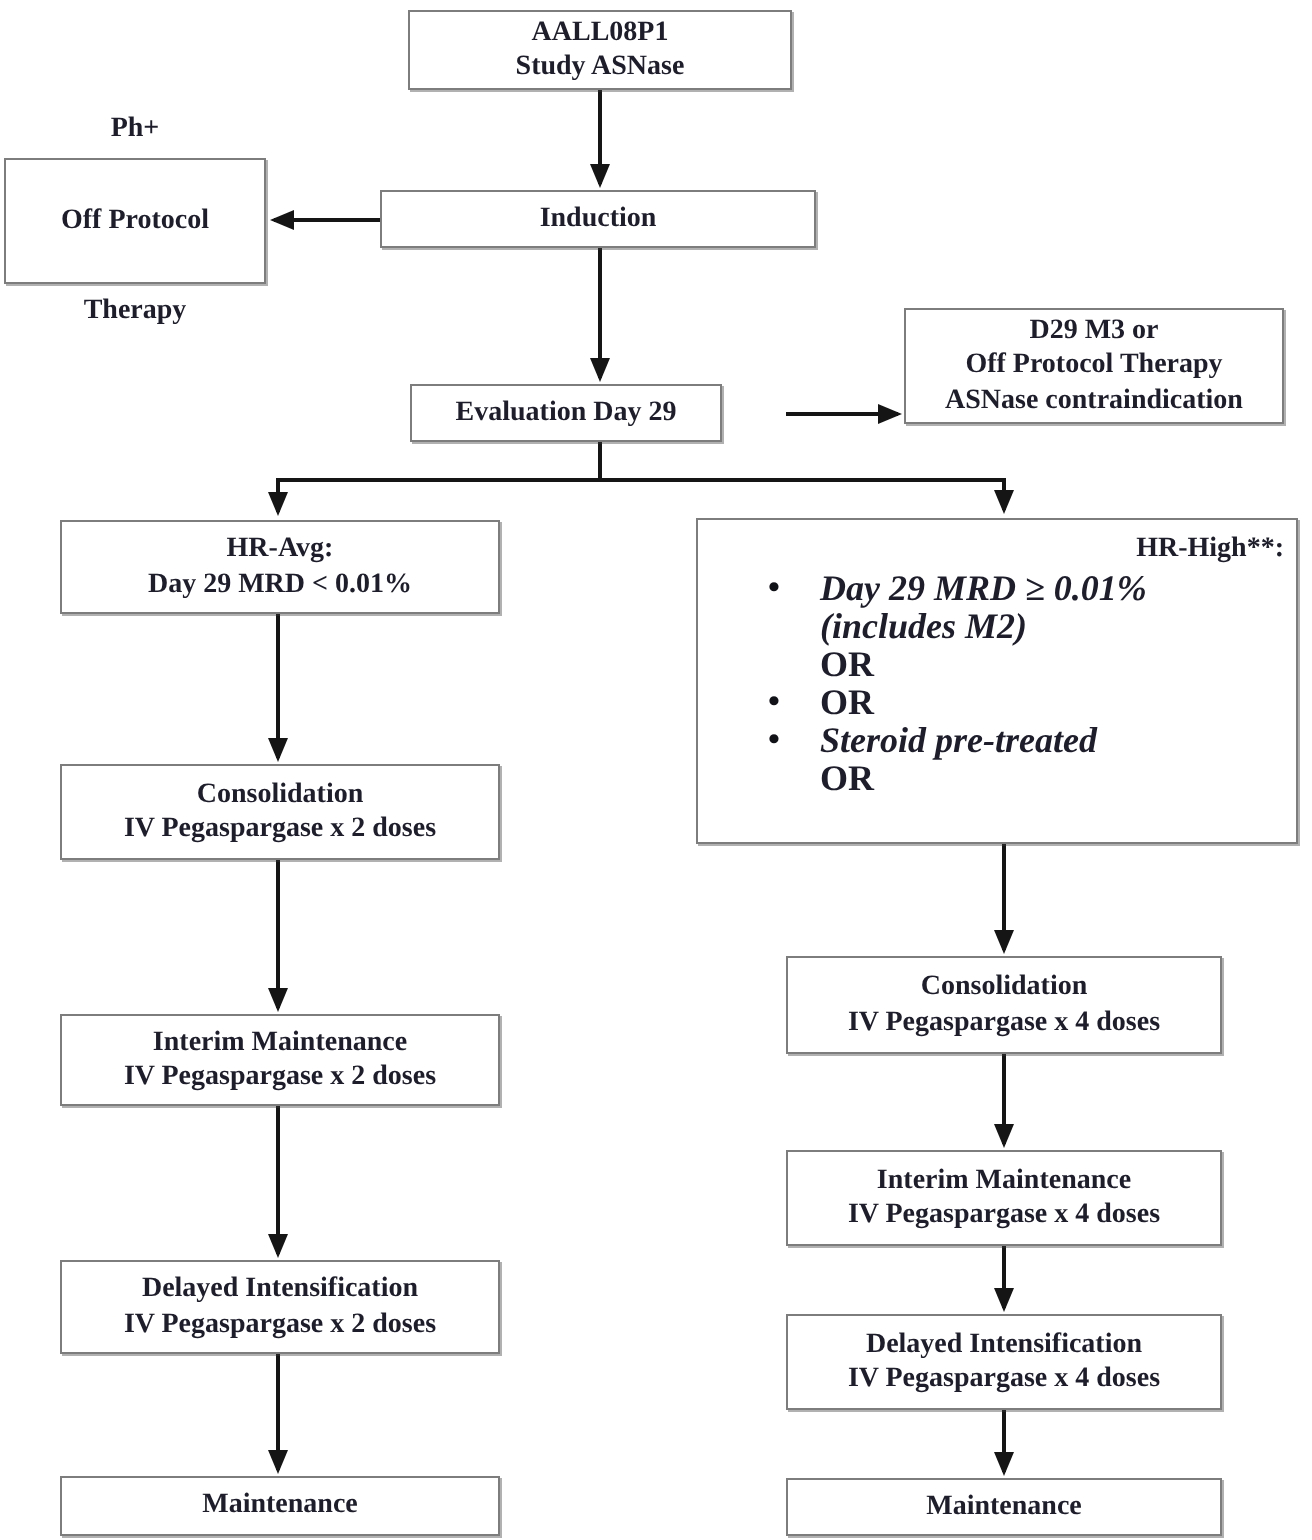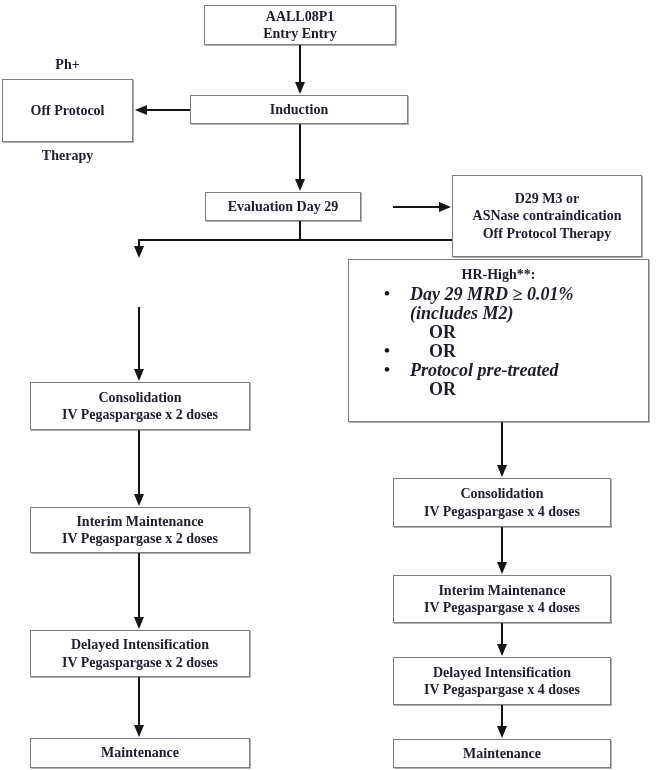--- a/index.html
+++ b/index.html
@@ -15,42 +15,42 @@
     border:1.5px solid #7d7d7d;box-shadow:1px 1px 0 rgba(60,60,60,0.4);
     display:flex;flex-direction:column;align-items:center;justify-content:center;
     text-align:center;font-weight:bold;font-size:14px;line-height:17.5px;
     color:#1d1d2b;padding:2px 4px;
   }
   
   .n-study   {left:204px;top:5px;  width:192px;height:40px;}
   .n-ph      {left:2px;  top:79px; width:131px;height:63px;gap:28px;}
   .n-induct  {left:190px;top:95px; width:218px;height:29px;}
   .n-eval    {left:205px;top:192px;width:156px;height:29px;}
-  .n-d29     {left:452px;top:175px;width:190px;height:82px;}
+  .n-d29     {left:452px;top:154px;width:190px;height:58px;}
   .n-hravg   {left:30px; top:260px;width:220px;height:47px;}
   .n-hrhigh  {left:348px;top:259px;width:301px;height:163px;
               align-items:stretch;justify-content:flex-start;text-align:left;padding:6px 6px 4px 6px;}
   .n-lconsol {left:30px; top:382px;width:220px;height:48px;}
   .n-linterim{left:30px; top:507px;width:220px;height:46px;}
   .n-ldelay  {left:30px; top:630px;width:220px;height:47px;}
   .n-lmaint  {left:30px; top:738px;width:220px;height:30px;}
   .n-rconsol {left:393px;top:478px;width:218px;height:49px;}
   .n-rinterim{left:393px;top:575px;width:218px;height:48px;}
   .n-rdelay  {left:393px;top:657px;width:218px;height:48px;}
   .n-rmaint  {left:393px;top:739px;width:218px;height:29px;}
 
   
-  .hr-header{text-align:center;font-size:14px;margin:0 0 1px 0;}
+  .hr-header{text-align:right;font-size:14px;margin:0 0 1px 0;}
   ul.hr-list{list-style:none;margin:0;padding:0 4px 0 55px;}
   ul.hr-list li{position:relative;font-style:italic;font-size:18px;line-height:19px;margin:0;}
   ul.hr-list li::before{
     content:"\2022";position:absolute;left:-26px;top:-1px;
     font-style:normal;font-size:17px;color:#111118;
   }
-  .or-line{font-style:normal;margin-left:19px;}
+  .or-line{font-style:normal;}
 </style>
 </head>
 <body>
 
 <div class="canvas">
 
   <svg class="connectors" width="656" height="770" viewBox="0 0 656 770" aria-hidden="true">
     <defs>
       <marker id="arrow" markerUnits="userSpaceOnUse" markerWidth="12" markerHeight="10" refX="10" refY="5" orient="auto">
         <path class="arrowhead" d="M0,0 L12,5 L0,10 Z"></path>
@@ -69,56 +69,60 @@
     <line x1="139" y1="553" x2="139" y2="627" marker-end="url(#arrow)"></line>
     <line x1="139" y1="677" x2="139" y2="735" marker-end="url(#arrow)"></line>
     <line x1="502" y1="422" x2="502" y2="475" marker-end="url(#arrow)"></line>
     <line x1="502" y1="527" x2="502" y2="572" marker-end="url(#arrow)"></line>
     <line x1="502" y1="623" x2="502" y2="654" marker-end="url(#arrow)"></line>
     <line x1="502" y1="705" x2="502" y2="736" marker-end="url(#arrow)"></line>
   </svg>
 
   <div class="node n-study">
     <div>AALL08P1</div>
-    <div>Entry Entry</div>
+    <div>Study ASNase</div>
   </div>
 
   <div class="node n-ph">
     <div>Ph+</div>
     <div>Off Protocol</div>
     <div>Therapy</div>
   </div>
 
   <div class="node n-induct">
     <div>Induction</div>
   </div>
 
   <div class="node n-eval">
     <div>Evaluation Day 29</div>
   </div>
 
   <div class="node n-d29">
     <div>D29 M3 or</div>
+    <div>Off Protocol Therapy</div>
     <div>ASNase contraindication</div>
-    <div>Off Protocol Therapy</div>
   </div>
 
+  <div class="node n-hravg">
+    <div>HR-Avg:</div>
+    <div>Day 29 MRD &lt; 0.01%</div>
+  </div>
 
   <div class="node n-hrhigh">
     <div class="hr-header">HR-High**:</div>
     <ul class="hr-list">
       <li>
         <div>Day 29 MRD ≥ 0.01% (includes M2)</div>
         <div class="or-line">OR</div>
       </li>
       <li>
         <div class="or-line">OR</div>
       </li>
       <li>
-        <div>Protocol pre-treated</div>
+        <div>Steroid pre-treated</div>
         <div class="or-line">OR</div>
       </li>
     </ul>
   </div>
 
   <div class="node n-lconsol">
     <div>Consolidation</div>
     <div>IV Pegaspargase x 2 doses</div>
   </div>
 

